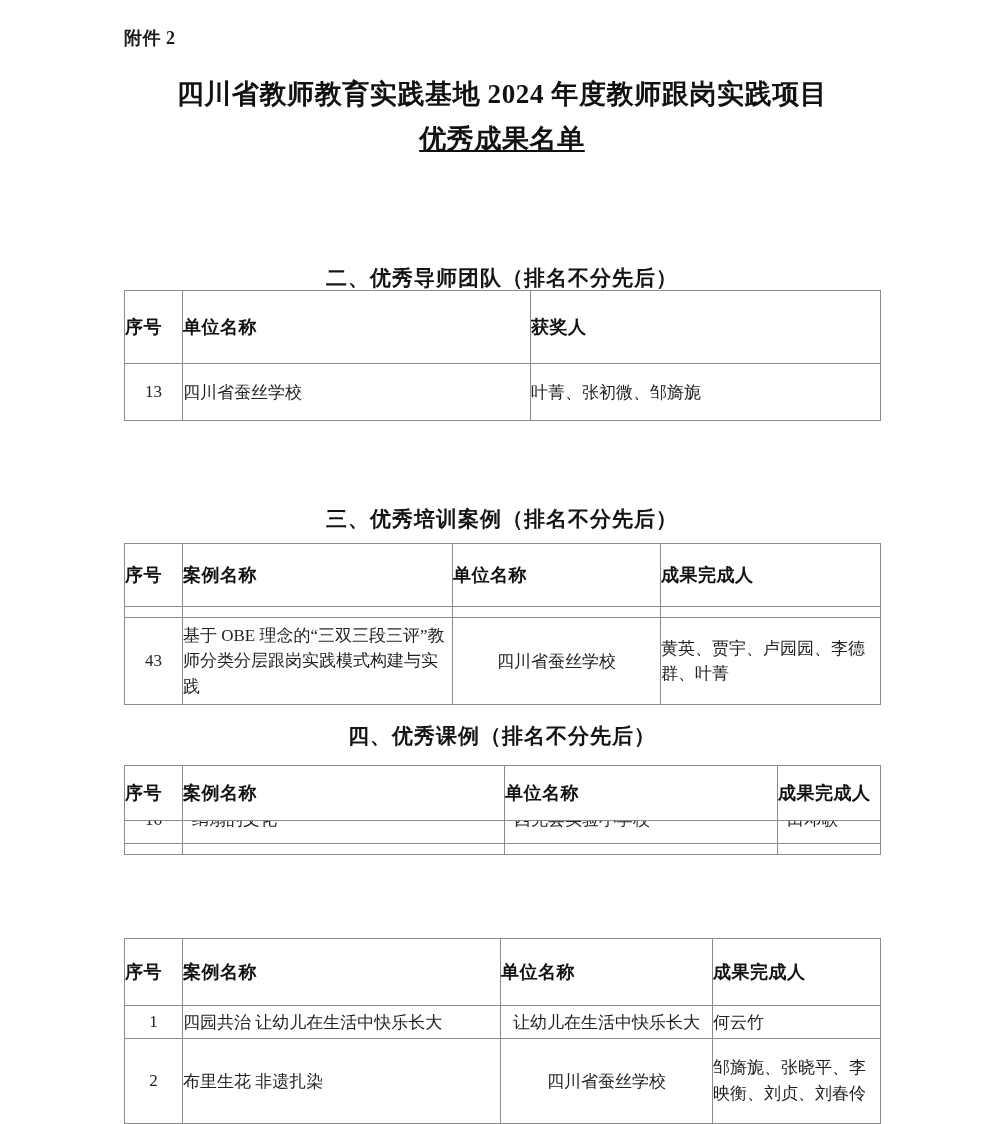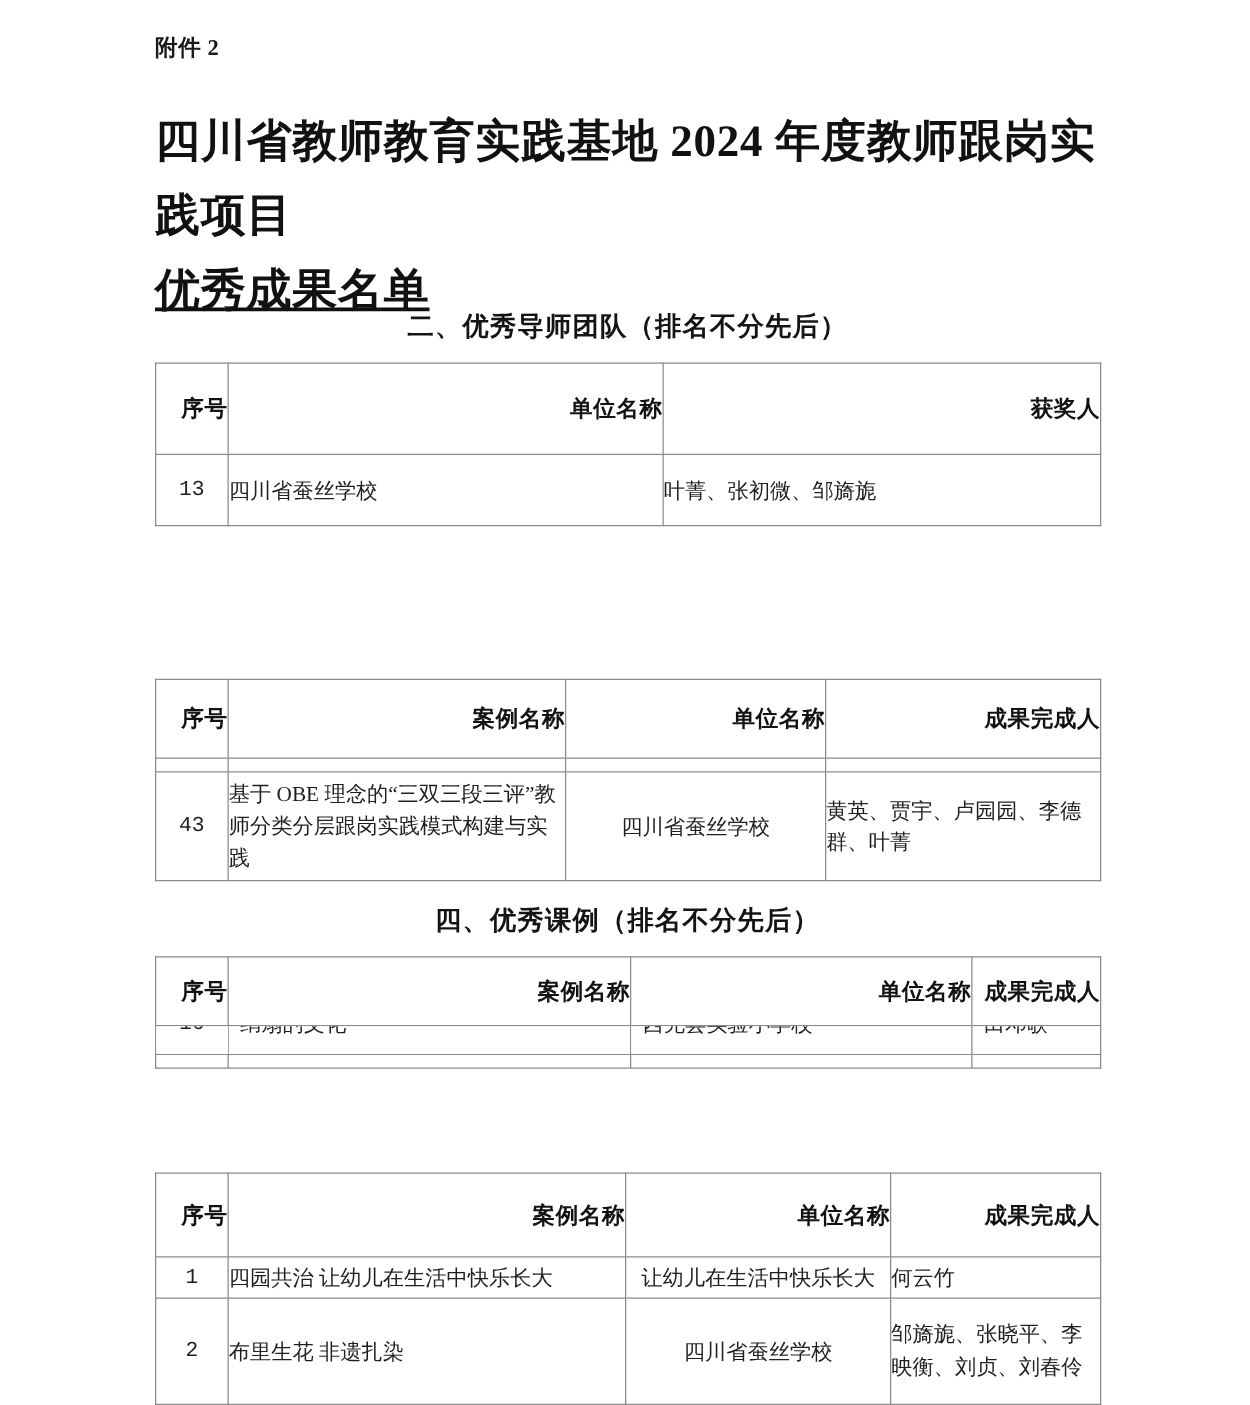--- a/index.html
+++ b/index.html
@@ -31,27 +31,26 @@
     font-weight: 700;
     letter-spacing: 0.5px;
     line-height: 1.2;
     color: #1a1a1a;
   }
   .doc-title {
     position: absolute;
     left: 124px;
     top: 72px;
     width: 756px;
-    text-align: left;
-    font-size: 36px;
+    text-align: center;
+    font-size: 27px;
     font-weight: 700;
     line-height: 1.65;
     letter-spacing: 0.6px;
     color: #111111;
-    margin-top: 12px;
   }
   .doc-title .line2 { display: block; text-decoration: underline; }
 
   
   .section-heading {
     position: absolute;
     width: 756px;
     left: 124px;
     text-align: center;
     font-size: 21px;
@@ -71,29 +70,29 @@
     border: 1px solid #8a8a8a;
     padding: 0;
     vertical-align: middle;
     font-weight: normal;
     font-size: 17px;
     color: #1f1f1f;
     background: #fff;
   }
   .tbl th {
     font-weight: 700;
-    text-align: right;
+    text-align: left;
     font-size: 18px;
     letter-spacing: 0.5px;
     color: #121212;
   }
   .cell-pad { padding: 6px 9px; }
   .c-center { text-align: center; }
   .c-left { text-align: left; }
-  .num { text-align: center; font-size: 17px; font-family: Liberation Mono, monospace; }
+  .num { text-align: center; font-size: 17px; }
 
   
   .clipped-row td {
     height: 22px;
     overflow: hidden;
     position: relative;
   }
   .clip-window {
     height: 22px;
     overflow: hidden;
@@ -122,21 +121,21 @@
 
 <div class="page">
 
   <div class="attachment-label">附件 2</div>
 
   <div class="doc-title">
     <span class="line1">四川省教师教育实践基地 2024 年度教师跟岗实践项目</span>
     <span class="line2">优秀成果名单</span>
   </div>
 
-  <div class="section-heading" style="top:247px;text-align:center;">二、优秀导师团队（排名不分先后）</div>
+  <div class="section-heading" style="top:264px;text-align:center;">二、优秀导师团队（排名不分先后）</div>
 
   <table class="tbl" style="left:124px; top:290px; width:756px;">
     <colgroup>
       <col style="width:58px;">
       <col style="width:348px;">
       <col style="width:350px;">
     </colgroup>
     <thead>
       <tr>
         <th class="cell-pad" style="height:72px;">序号</th>
@@ -146,20 +145,21 @@
     </thead>
     <tbody>
       <tr>
         <td class="cell-pad num" style="height:56px;">13</td>
         <td class="cell-pad c-left">四川省蚕丝学校</td>
         <td class="cell-pad c-left">叶菁、张初微、邹旖旎</td>
       </tr>
     </tbody>
   </table>
 
+  <div class="section-heading" style="top:505px;">三、优秀培训案例（排名不分先后）</div>
 
   <table class="tbl" style="left:124px; top:543px; width:756px;">
     <colgroup>
       <col style="width:58px;">
       <col style="width:270px;">
       <col style="width:208px;">
       <col style="width:220px;">
     </colgroup>
     <thead>
       <tr>

